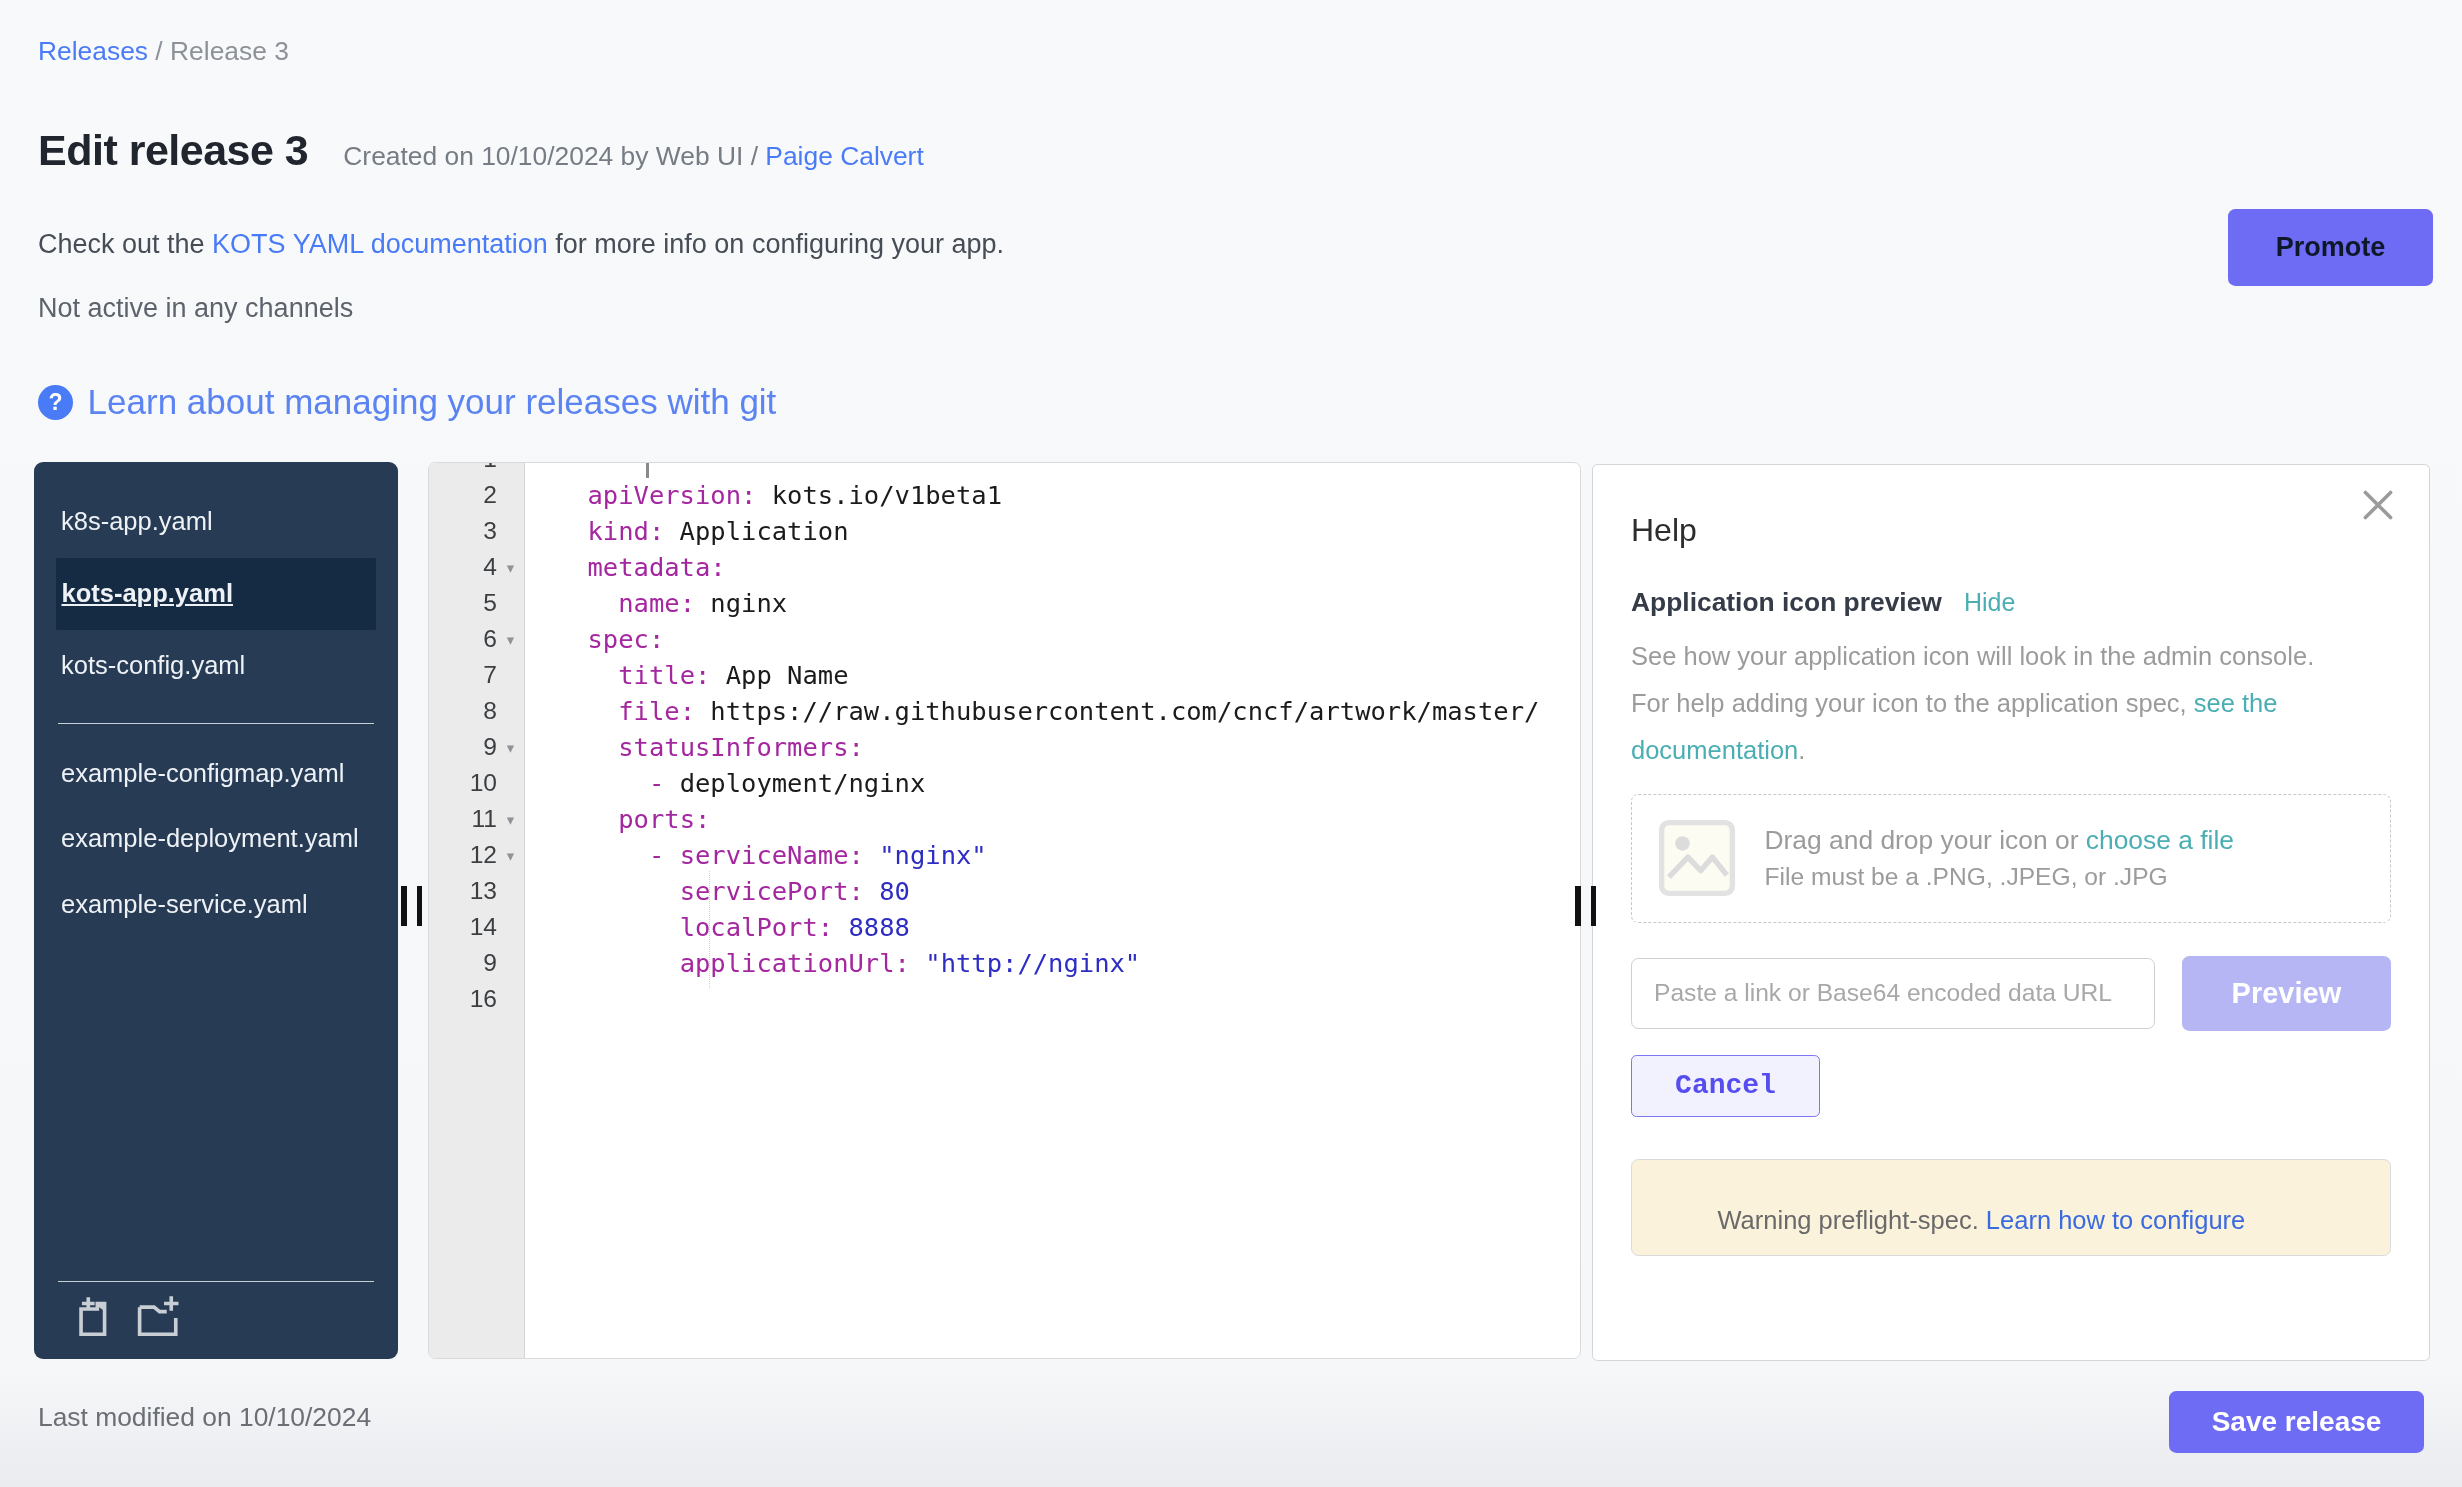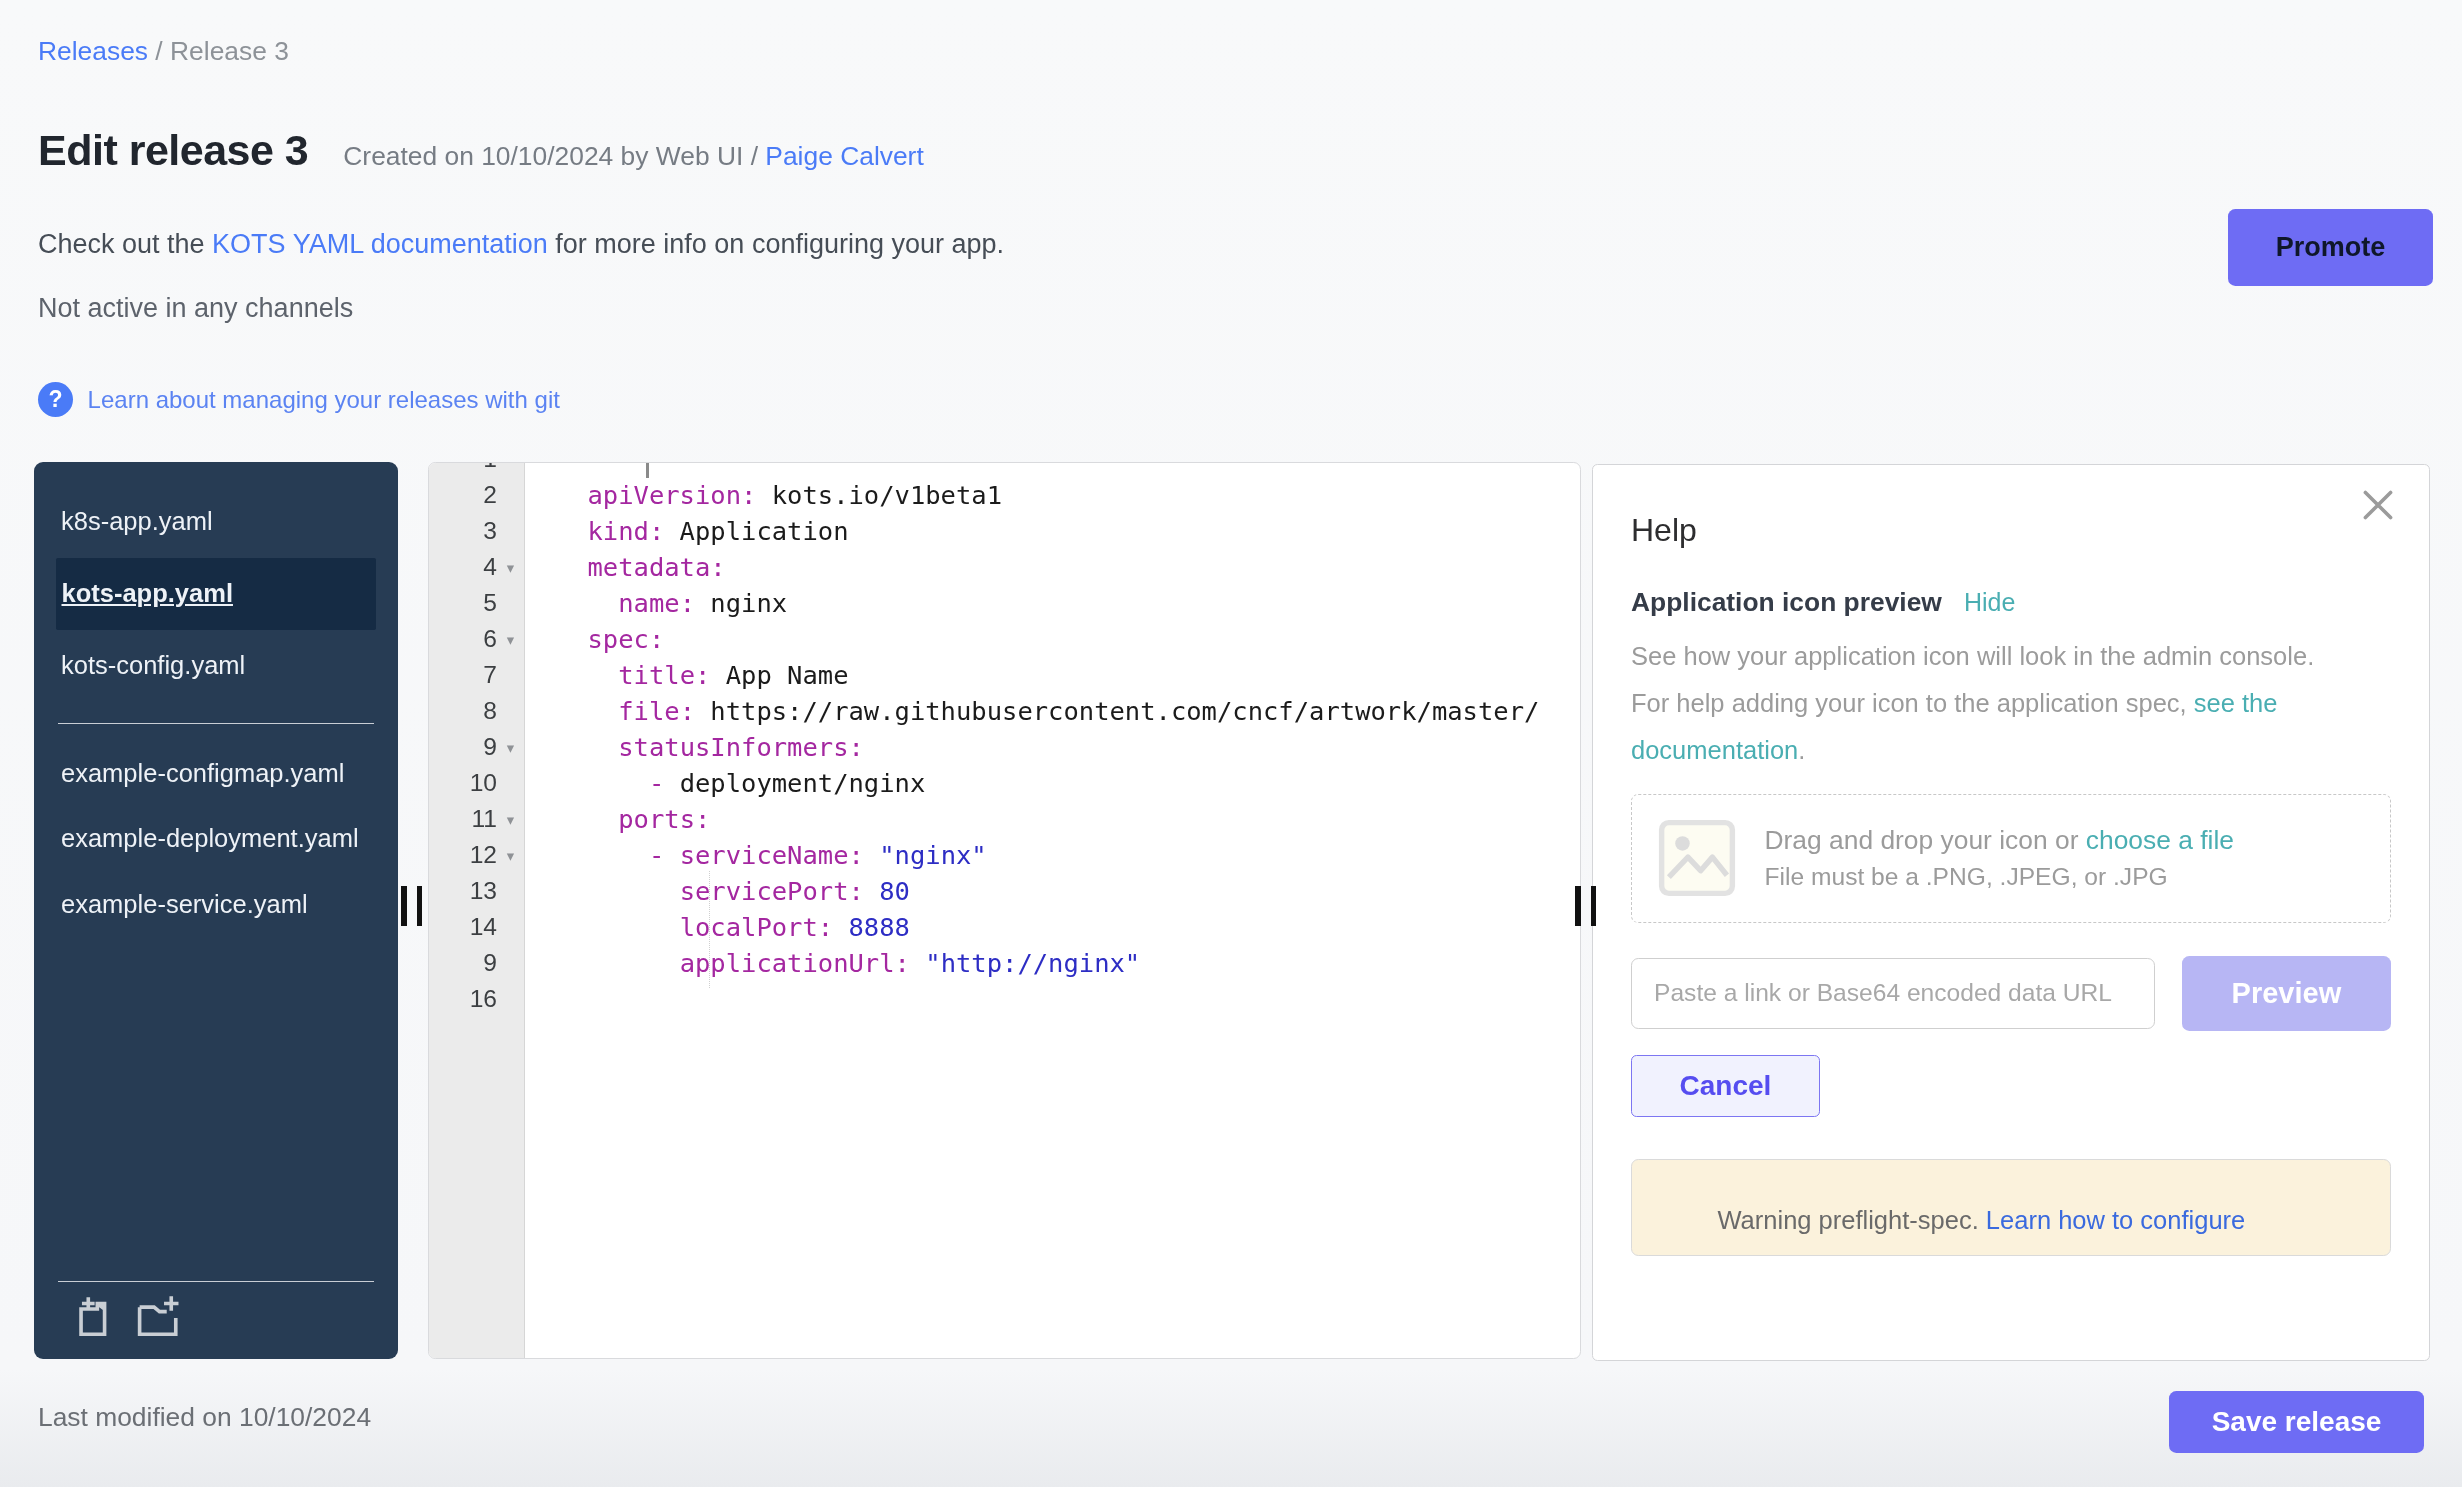--- a/index.html
+++ b/index.html
@@ -17,21 +17,21 @@
   .created-meta .author-link { color:#4a7bf7; cursor:pointer; }
   .intro-row { position:absolute; left:38px; top:229px; font-size:27px; color:#464d56; }
   .intro-row .doc-link { color:#4a7bf7; cursor:pointer; }
   .promote-btn { position:absolute; right:29px; top:209px; width:205px; height:77px;
                  background:#6e6cf4; border:none; border-radius:7.3px; color:#0f172a;
                  font-size:27px; font-weight:700; font-family:inherit; cursor:pointer; }
   .status-line { position:absolute; left:38px; top:293px; font-size:27px; color:#5d636c; }
   .git-row { position:absolute; left:38px; top:382px; display:flex; align-items:center; gap:14.6px; }
   .q-icon { width:35px; height:35px; border-radius:50%; background:#4a7bf7; color:#fff;
             font-size:23px; font-weight:700; display:flex; align-items:center; justify-content:center; }
-  .git-link { font-size:24px; color:#5b83f2; cursor:pointer; }
+  .git-link { font-size:35px; color:#5b83f2; cursor:pointer; }
 
   
   .sidebar { position:absolute; left:34px; top:462px; width:364px; height:897px;
              background:#273c54; border-radius:9px; padding-top:27px; }
   .file-item { font-size:25.5px; color:#eef2f7; padding:11px 7.3px 11px 27px; line-height:1.72;
                overflow-wrap:break-word; cursor:pointer; }
   .file-item.sel { margin:3.6px 22px; padding:13.7px 5.5px; background:#152b44; font-weight:700;
                    border-radius:1.8px;text-decoration:underline; }
   .sb-divider { border-top:0.9px solid #c9ced5; margin:24px 24px 16.4px 24px; }
   .sb-footer { position:absolute; left:0; right:0; bottom:0; height:78px; padding:14.6px 0 0 38px; }
@@ -80,21 +80,21 @@
   .dz-text2 { font-size:24.6px; color:#9b9b9b; margin-top:7.3px; }
   .url-row { margin-top:33px; display:flex; align-items:center; }
   .url-input { width:528px; height:71px; border:1.8px solid #cfcfcf; border-radius:7.3px;
                padding:0 22px; font-size:24.6px; font-family:inherit; color:#555; background:#fff; }
   .url-input::placeholder { color:#a8a8a8; }
   .preview-btn { width:211px; height:75px; margin-left:27px; background:#b7b6f4; border:none;
                  border-radius:7.3px; color:#fff; font-size:29px; font-weight:700;
                  font-family:inherit; cursor:default; }
   .cancel-btn { margin-top:24px; width:189px; height:62px; background:#f1f2fe;
                 border:1.8px solid #7d76f2; border-radius:5.5px; color:#564df0; font-size:28px;
-                font-weight:700; font-family:Liberation Sans, sans-serif; cursor:pointer; }
+                font-weight:700; font-family:Liberation Mono, monospace; cursor:pointer; }
   .warning-box { margin-top:42px; background:#fbf2dc; border:0.9px solid #dadada; border-radius:7.3px;
                  padding:24px 25.5px 20px 25.5px; }
   .warn-row1 { display:flex; align-items:center; gap:20px; }
   .warn-title { font-size:25.5px; color:#6a6a6a; }
   .warn-row2 { margin-top:22px; margin-left:60px; font-size:25.5px; color:#6a6a6a; }
   .warn-row2 .warn-link { color:#3a6ade; cursor:pointer; }
 
   
   .last-modified { position:absolute; left:38px; top:1402px; font-size:26.4px; color:#6b6f75; }
   .save-btn { position:absolute; right:38px; top:1391px; width:255px; height:62px;

